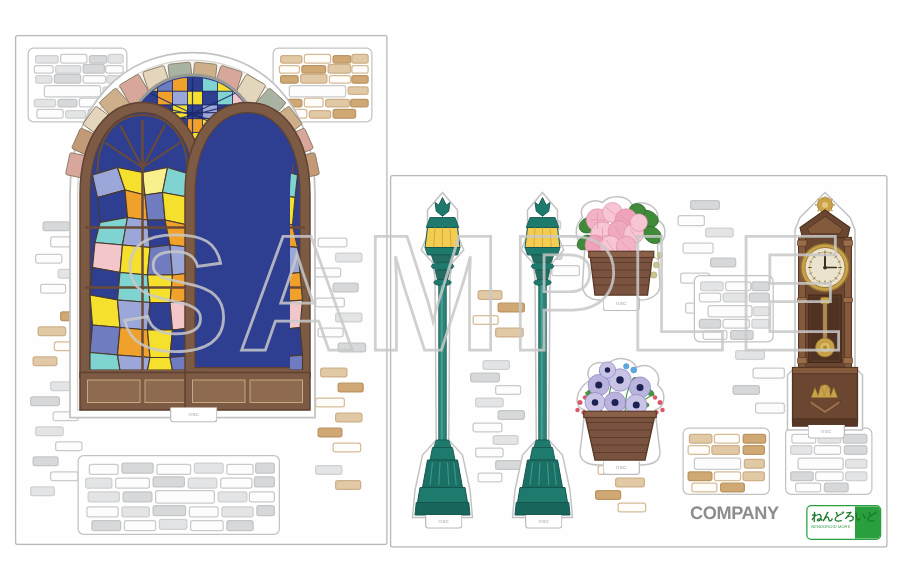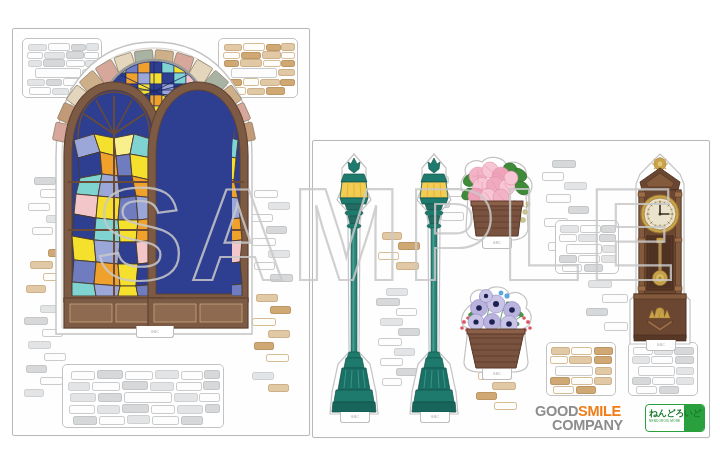--- a/index.html
+++ b/index.html
@@ -807,23 +807,20 @@
   </g>
   <path d="M26 168 L38 176 L50 168 L50 171 L38 179 L26 171 Z" fill="#9a6c48" stroke="#4e3222" stroke-width=".5"></path>
   <rect x="12" y="183" width="52" height="6" fill="#573726" stroke="#4e3222" stroke-width=".7"></rect>
 </svg>
 <div class="tab" style="left:24px;top:188px;width:28px;height:10px;">
   <span>GSC</span>
 </div>
 </div>
 
 <div id="logo">
-  <div class="l1">
-    <span class="gray">GOOD</span><span class="orange">SMILE</span>
-  </div>
   <div class="l2">COMPANY</div>
 </div>
 
 <div id="nendo-badge">
   <div class="blk"></div>
   <div class="jp">ねんどろいど</div>
   <div class="sub">NENDOROID MORE</div>
 </div>
 
 <div id="watermark">

